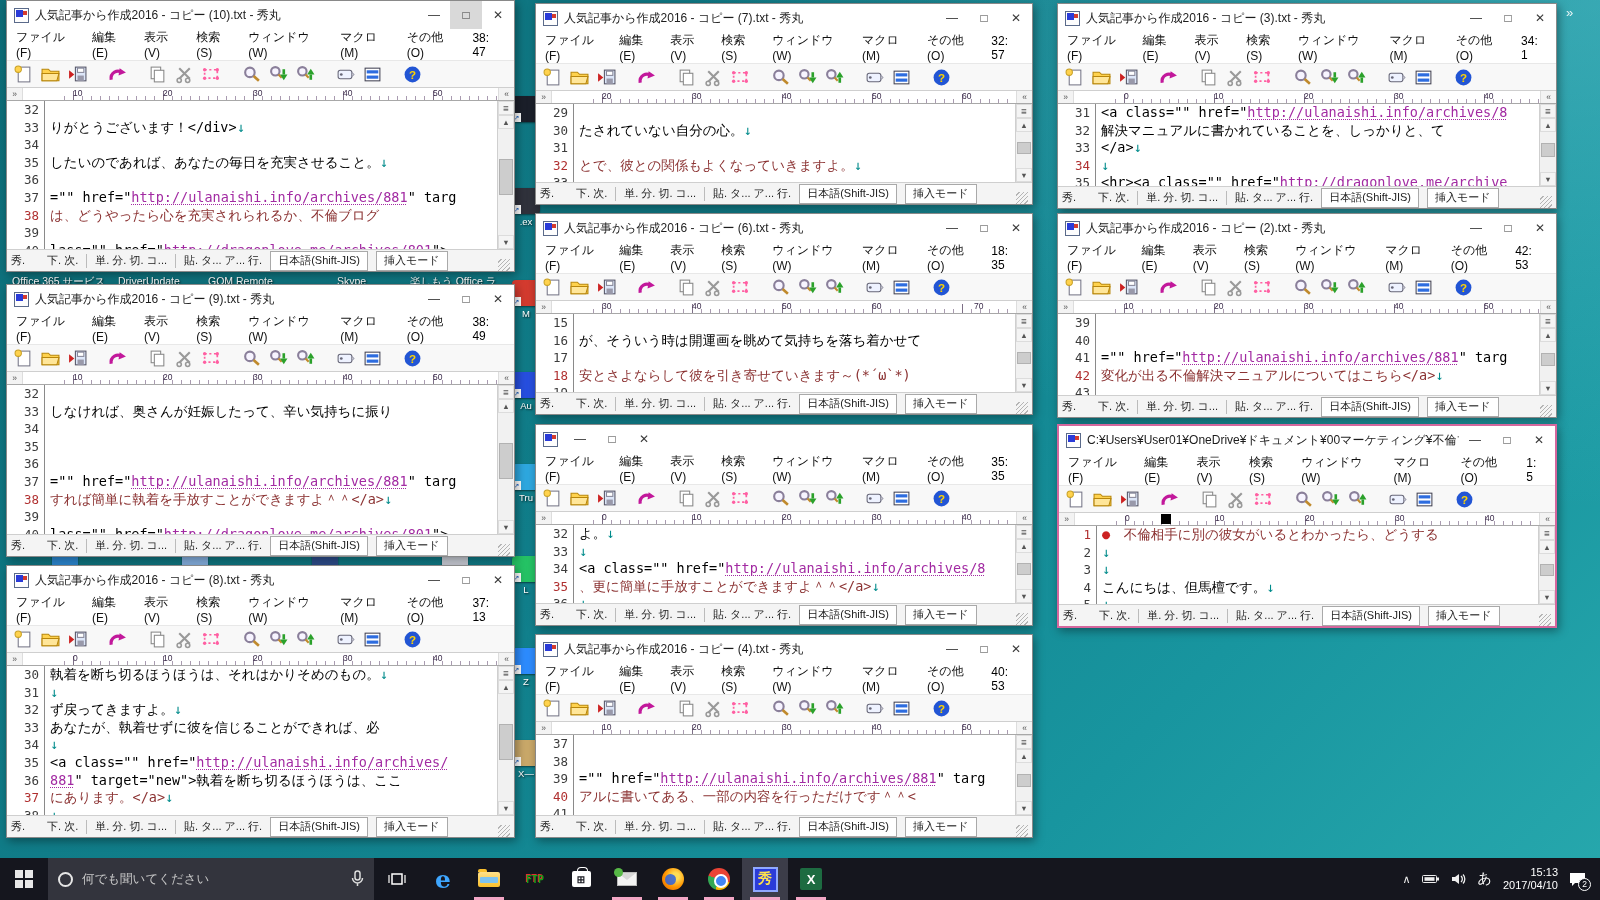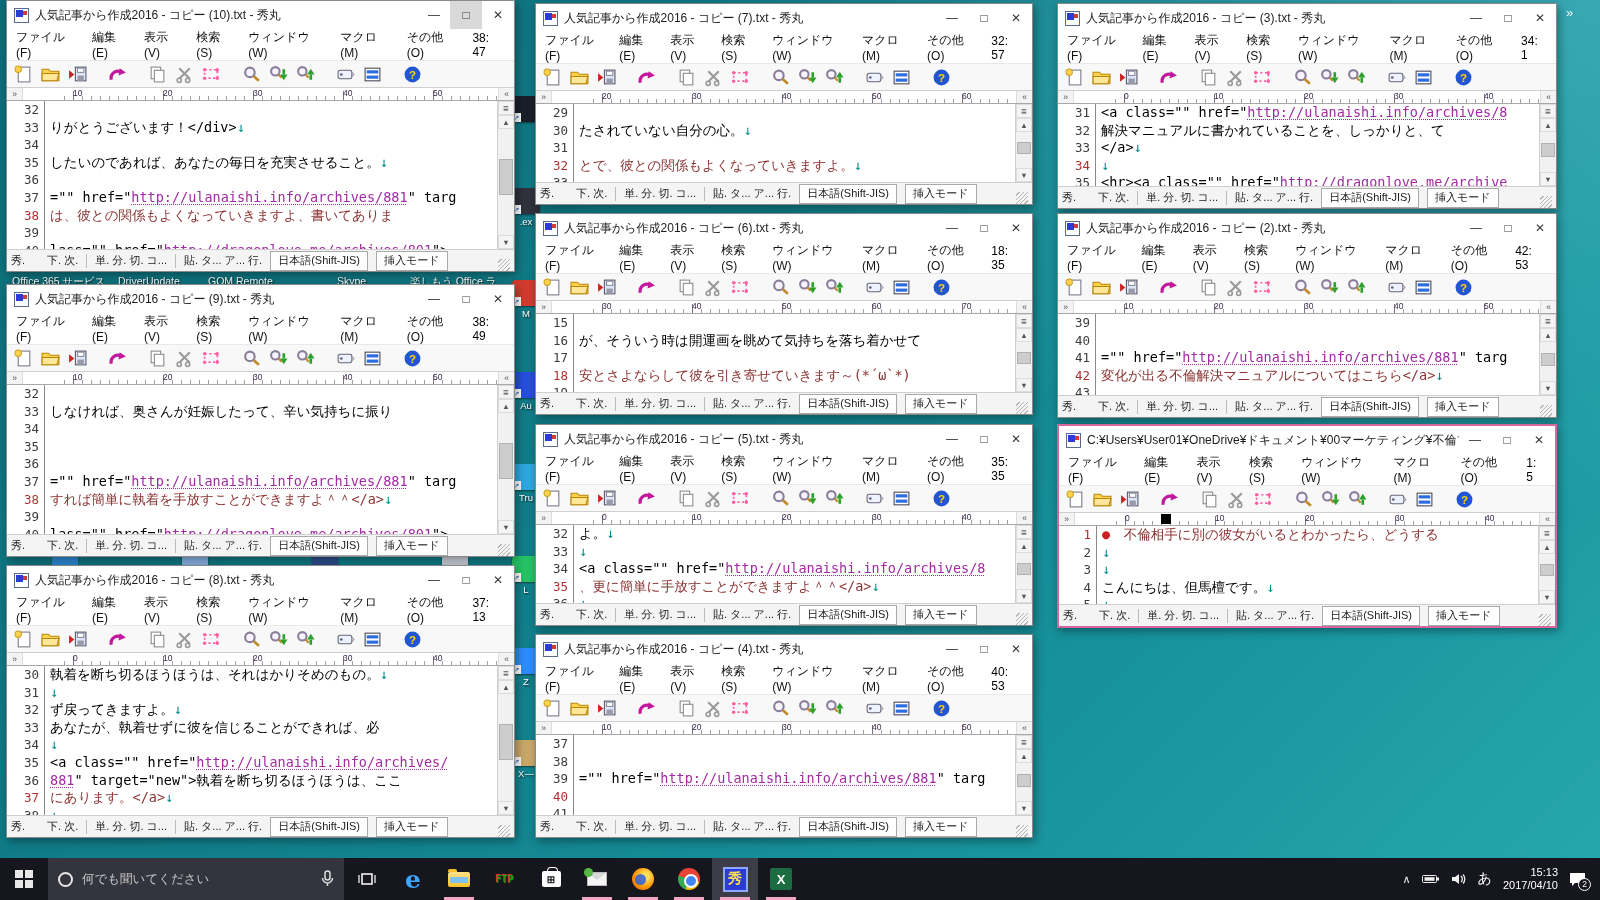--- a/index.html
+++ b/index.html
@@ -67,21 +67,21 @@
   .sep{ width:1px; height:14px; background:#bbb; }
   .sbox{ border:1px solid #a9a9a9; background:#fff; padding:1px 7px 2px; white-space:nowrap; }
   .grip{ margin-left:auto; width:12px; height:12px; align-self:flex-end;
     background:repeating-linear-gradient(135deg, transparent 0 2px, #b5b5b5 2px 3px); }
 
   
   #taskbar{ position:absolute; left:0; right:0; bottom:0; height:42px; background:#15161e; display:flex; align-items:stretch; z-index:60; }
   #start{ width:48px; background:none; border:none; display:flex; align-items:center; justify-content:center; }
   .winlogo{ display:grid; grid-template-columns:8px 8px; grid-template-rows:8px 8px; gap:1.5px; }
   .winlogo i{ background:#e8e8e8; }
-  #searchbox{ width:296px; background:#33343d; display:flex; align-items:center; gap:9px; padding:0 10px; }
+  #searchbox{ width:326px; background:#33343d; display:flex; align-items:center; gap:9px; padding:0 10px; }
   .cortana-ring{ width:15px; height:15px; border:2px solid #e6e6e6; border-radius:50%; flex:0 0 auto; }
   .search-text{ flex:1 1 auto; color:#c9c9c9; font-size:12.5px; white-space:nowrap; overflow:hidden; }
   .tb-app{ width:46px; background:none; border:none; display:flex; align-items:center; justify-content:center; position:relative; }
   .tb-app.active{ background:#3c3d49; }
   .tb-app .under{ position:absolute; bottom:0; left:8px; right:8px; height:3px; background:#f2a6c5; }
   .i-edge{ font:bold 25px "DejaVu Serif",serif; color:#3ea6ff; }
   .i-explorer{ width:22px; height:15px; background:linear-gradient(#ffe18a,#fbc02d); border-radius:2px; position:relative; }
   .i-explorer::before{ content:""; position:absolute; top:-3px; left:0; width:9px; height:3px; background:#fbc02d; border-radius:2px 2px 0 0; }
   .i-explorer::after{ content:""; position:absolute; left:2px; top:5px; right:2px; height:6px; background:#7ec3f0; border-radius:1px; }
   .i-ffftp{ font:bold 10px "DejaVu Sans Mono",monospace; color:#18a018; text-shadow:-1px -1px 0 #e03030; }
@@ -296,21 +296,21 @@
           <div class="ln">39</div>
           <div class="ln">40</div>
         </div>
     <div class="code">
           <div class="cl"></div>
           <div class="cl"><span class="sk">りがとうございます！&lt;/div&gt;</span><span class="sa">↓</span></div>
           <div class="cl"></div>
           <div class="cl"><span class="sk">したいのであれば、あなたの毎日を充実させること。</span><span class="sa">↓</span></div>
           <div class="cl"></div>
           <div class="cl"><span class="sk">="" href="</span><span class="sl">http://ulanaishi.info/archives/881</span><span class="sk">" targ</span></div>
-          <div class="cl"><span class="sr">は、彼との関係もよくなっていきますよ、書いてありま</span></div>
+          <div class="cl"><span class="sr">は、どうやったら心を充実されられるか、不倫ブログ</span></div>
           <div class="cl"></div>
           <div class="cl"><span class="sk">lass="" href="</span><span class="sl">http://dragonlove.me/archives/801</span><span class="sk">"&gt;</span></div>
         </div>
     <div class="vscroll">
       <span class="sbb">≣</span>
       <span class="sbb">▲</span>
       <div class="track">
             <div class="thumb"></div>
           </div>
       <span class="sbb">▼</span>
@@ -953,21 +953,21 @@
           </svg>
         </span>
   </div>
   <div class="rulerrow">
     <span class="rbtn">»</span>
     <div class="ruler">
           <span class="rlab" style="left: 12px;">30</span>
           <span class="rlab" style="left: 102px;">40</span>
           <span class="rlab" style="left: 192px;">50</span>
           <span class="rlab" style="left: 282px;">60</span>
-          <span class="rlab" style="left: 372px;">70</span>
+          <span class="rlab" style="left: 384px;">70</span>
         </div>
     <span class="rbtn rr">«</span>
   </div>
   <div class="editor">
     <div class="gutter">
           <div class="ln">15</div>
           <div class="ln">16</div>
           <div class="ln">17</div>
           <div class="ln cur">18</div>
           <div class="ln">19</div>
@@ -996,21 +996,20 @@
     <i class="sep"></i>
     <span class="sg">貼. タ... ア... 行.</span>
     <span class="sbox">日本語(Shift-JIS)</span>
     <span class="sbox">挿入モード</span>
     <span class="grip"></span>
   </div>
 </div>
   <div class="win" style="left:535px;top:424px;width:498px;height:202px">
   <div class="titlebar">
     <span class="doc-icon"></span>
-    <span class="title-text">人気記事から作成2016 - コピー (5).txt - 秀丸</span>
     <span class="cap-btns">
       <span class="cap-btn">—</span>
       <span class="cap-btn cap-max">□</span>
       <span class="cap-btn">✕</span>
     </span>
   </div>
   <div class="menubar">
     <span class="menu-item">ファイル(F)</span>
     <span class="menu-item">編集(E)</span>
     <span class="menu-item">表示(V)</span>
@@ -1297,20 +1296,21 @@
           <div class="ln">37</div>
           <div class="ln">38</div>
           <div class="ln">39</div>
           <div class="ln cur">40</div>
           <div class="ln">41</div>
         </div>
     <div class="code">
           <div class="cl"></div>
           <div class="cl"></div>
           <div class="cl"><span class="sk">="" href="</span><span class="sl">http://ulanaishi.info/archives/881</span><span class="sk">" targ</span></div>
+          <div class="cl"><span class="sr">アルに書いてある、一部の内容を行っただけです＾＾&lt;</span></div>
           <div class="cl"></div>
         </div>
     <div class="vscroll">
       <span class="sbb">≣</span>
       <span class="sbb">▲</span>
       <div class="track">
             <div class="thumb"></div>
           </div>
       <span class="sbb">▼</span>
     </div>

